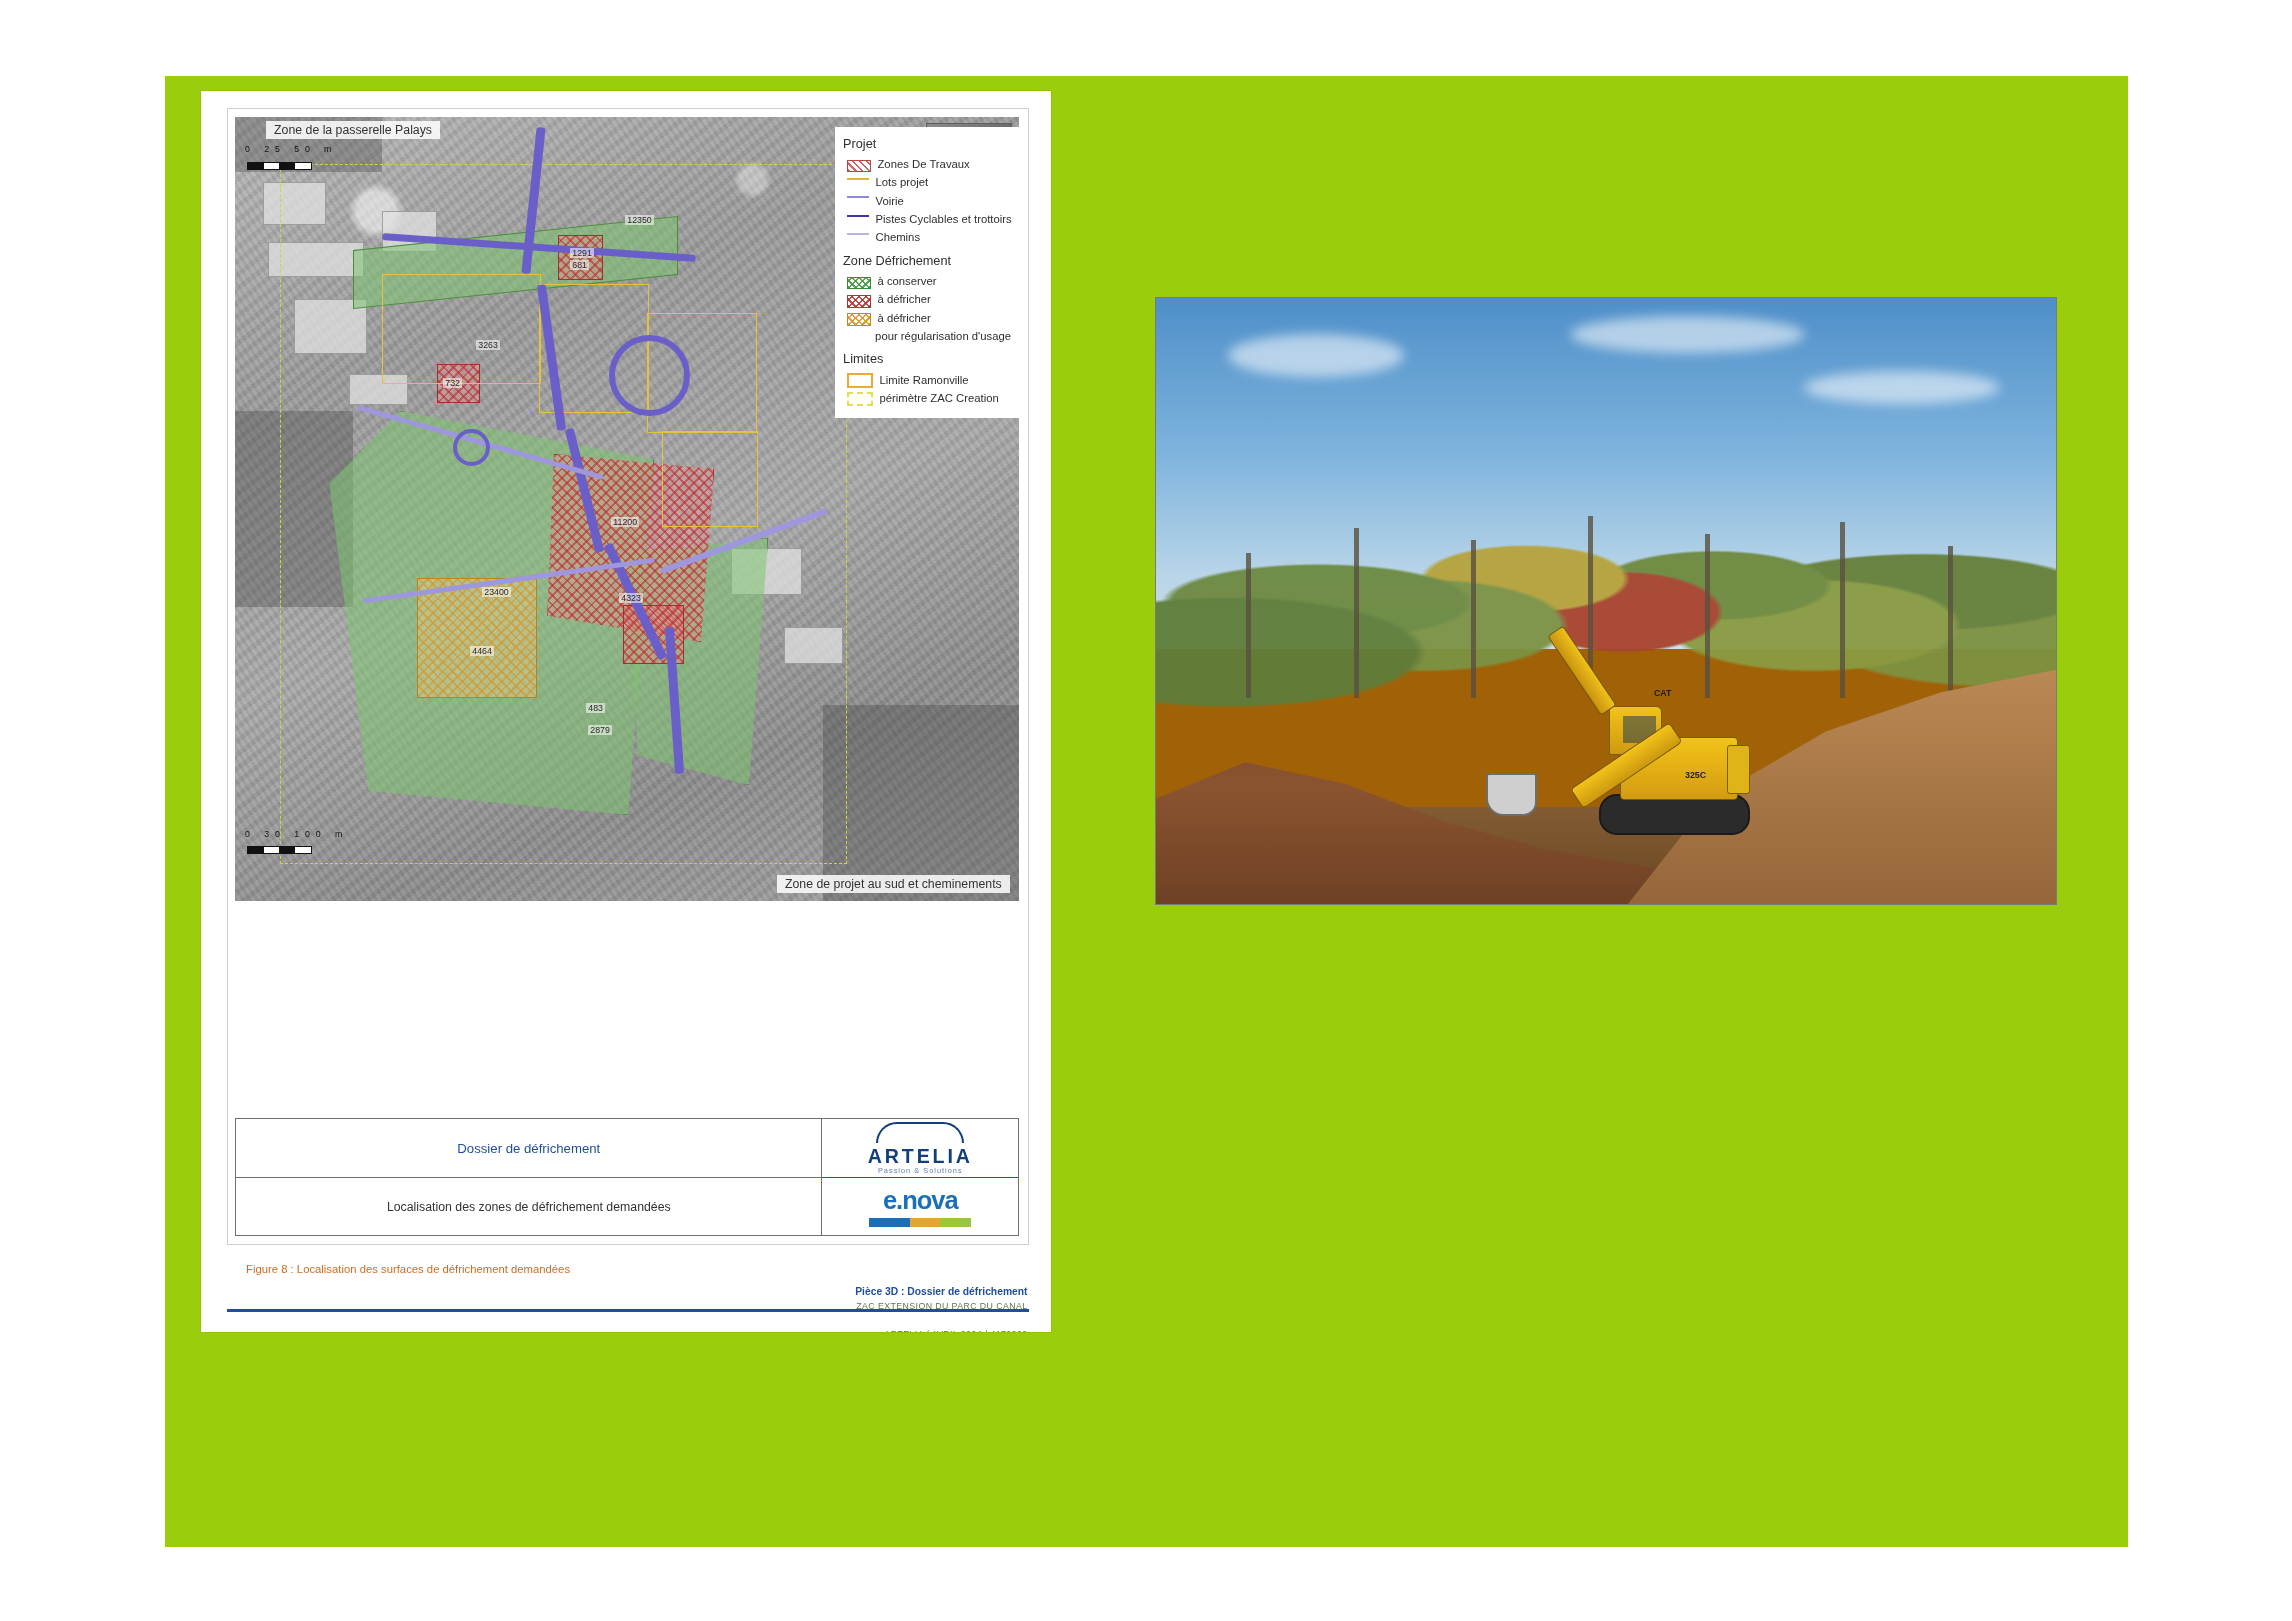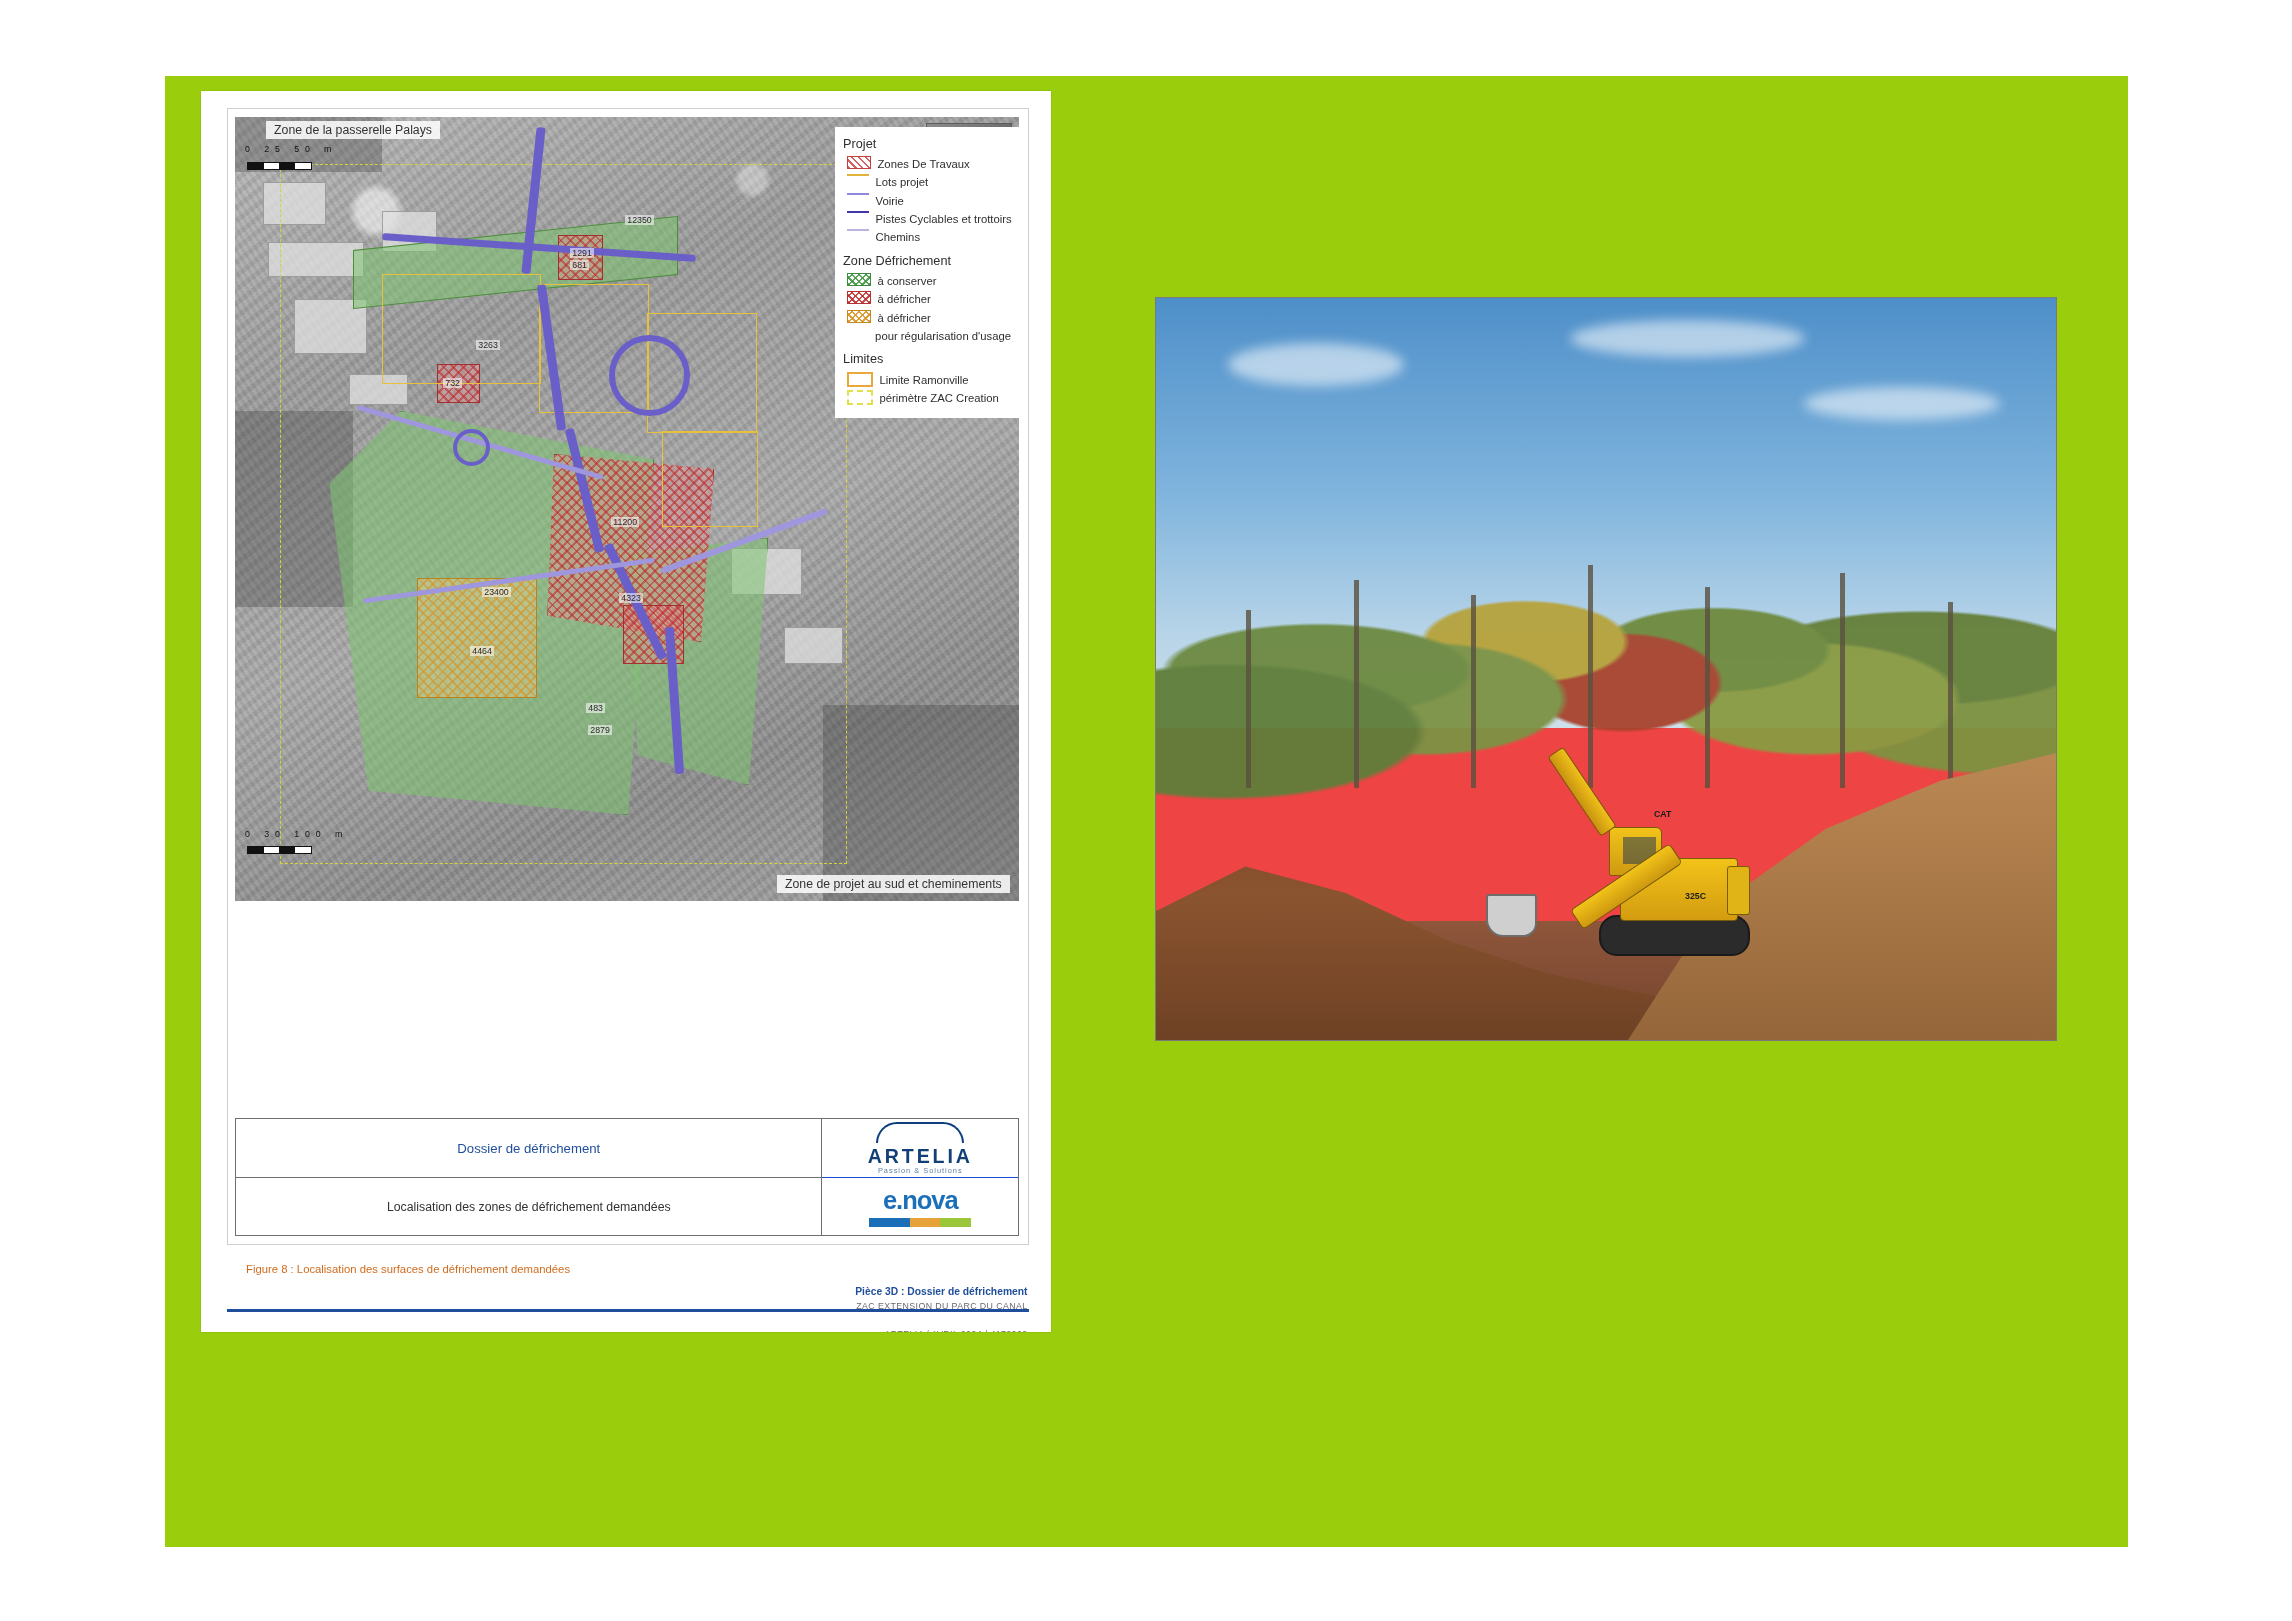--- a/index.html
+++ b/index.html
@@ -212,21 +212,21 @@
     line-height: 1.45;
   }
   .legend-head {
     font-size: 12.7px;
     color: #2e2e2e;
     margin: 5.9px 0 2.9px 0;
   }
   .legend-head:first-child { margin-top: 0; }
   .legend-row {
     display: flex;
-    align-items: flex-start;
+    align-items: flex-end;
     gap: 6.9px;
     margin: 2px 0 2px 3.9px;
   }
   .legend-row .lbl { font-size: 11.3px; }
   .sw {
     flex: 0 0 auto;
     width: 21.6px;
     height: 10.8px;
     display: inline-block;
   }
@@ -418,25 +418,25 @@
     letter-spacing: 0.4px;
     margin-top: 15.7px;
   }
 
   
   #photo {
     position: absolute;
     left: 990px;
     top: 221px;
     width: 902px;
-    height: 744px;
+    height: 608px;
     border: 1px solid #7a7a7a;
     box-sizing: border-box;
     overflow: hidden;
-    background: #ef4444;
+    background: #a16207;
   }
   #sky {
     position: absolute;
     left: 0; top: 0; right: 0;
     height: 58%;
     background: linear-gradient(180deg, #4e8fc9 0%, #7fb4dd 45%, #b7d4e8 78%, #cfe0ea 100%);
   }
   .cloud {
     position: absolute;
     background: rgba(255,255,255,0.55);

